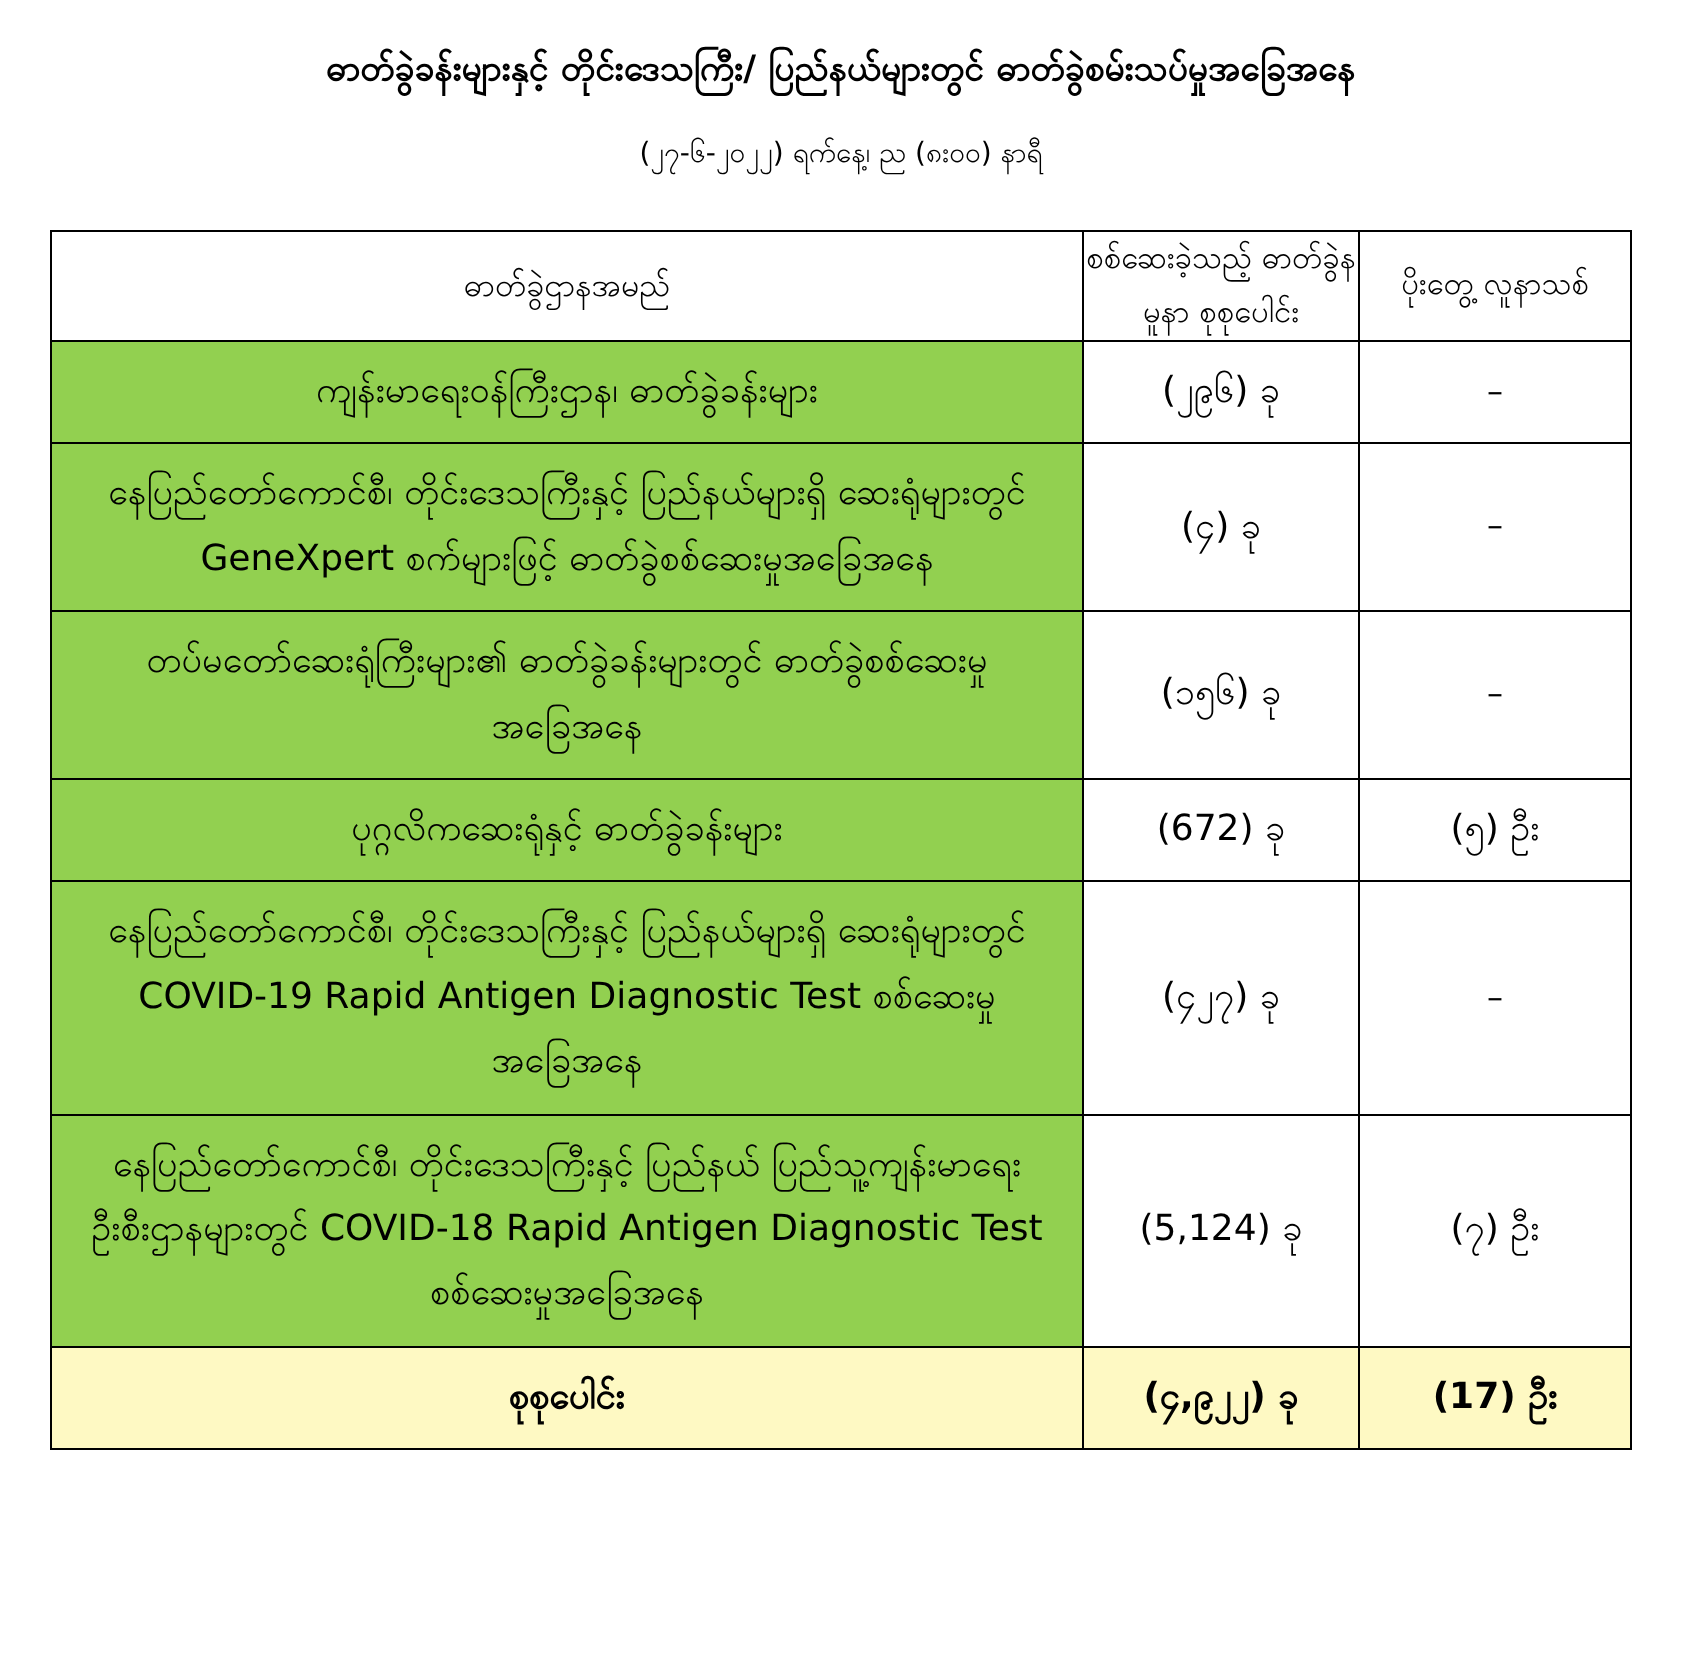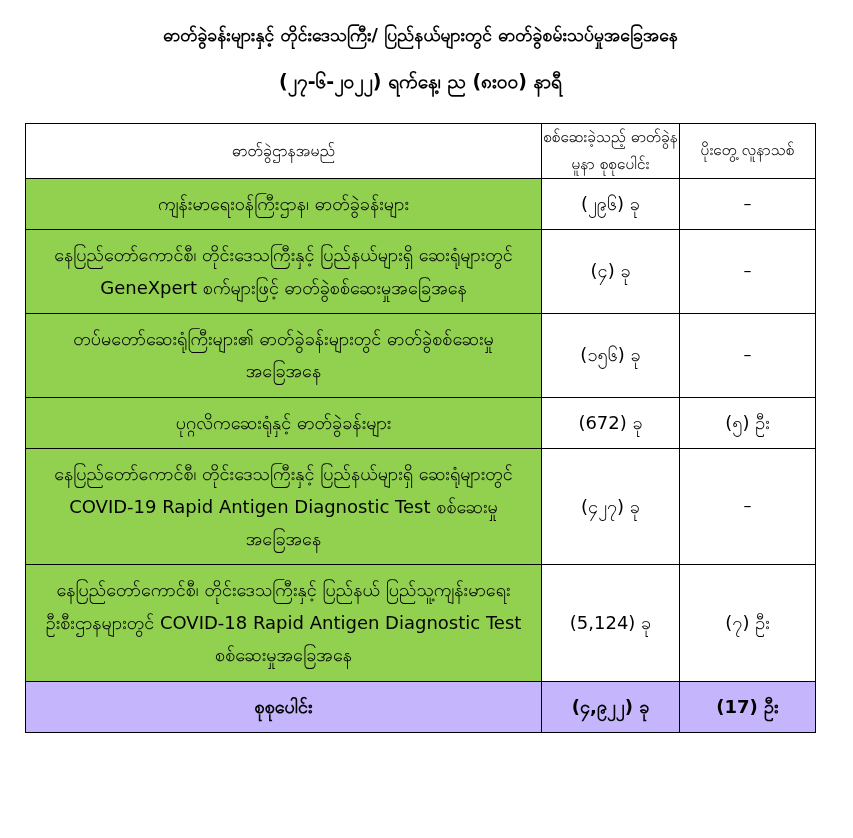--- a/index.html
+++ b/index.html
@@ -25,22 +25,22 @@
     text-align: center;
     padding: 0 60px;
   }
   .title-line {
     font-size: 17.5px;
     font-weight: bold;
     line-height: 1.55;
     letter-spacing: 0.1px;
   }
   .title-line-2 {
-    font-size: 19px;
-    font-weight: bold;
+    font-size: 14px;
+    font-weight: normal;
     line-height: 1.55;
     margin-top: 18px;
   }
   table.report {
     border-collapse: collapse;
     margin: 26px auto 0 auto;
     width: 790px;
     table-layout: fixed;
   }
   table.report th,
@@ -74,21 +74,21 @@
   }
   tbody td.num-cell {
     padding: 9px 6px;
     white-space: nowrap;
     margin-top: 28px;
   }
   tr.green td.name-cell {
     background: #92D050;
   }
   tr.total-row td {
-    background: #c4b5fd;
+    background: #fef9c3;
     font-weight: bold;
   }
   tr.total-row td.name-cell {
     font-weight: bold;
   }
   .dash {
     font-size: 16px;
   }
 </style>
 </head>

